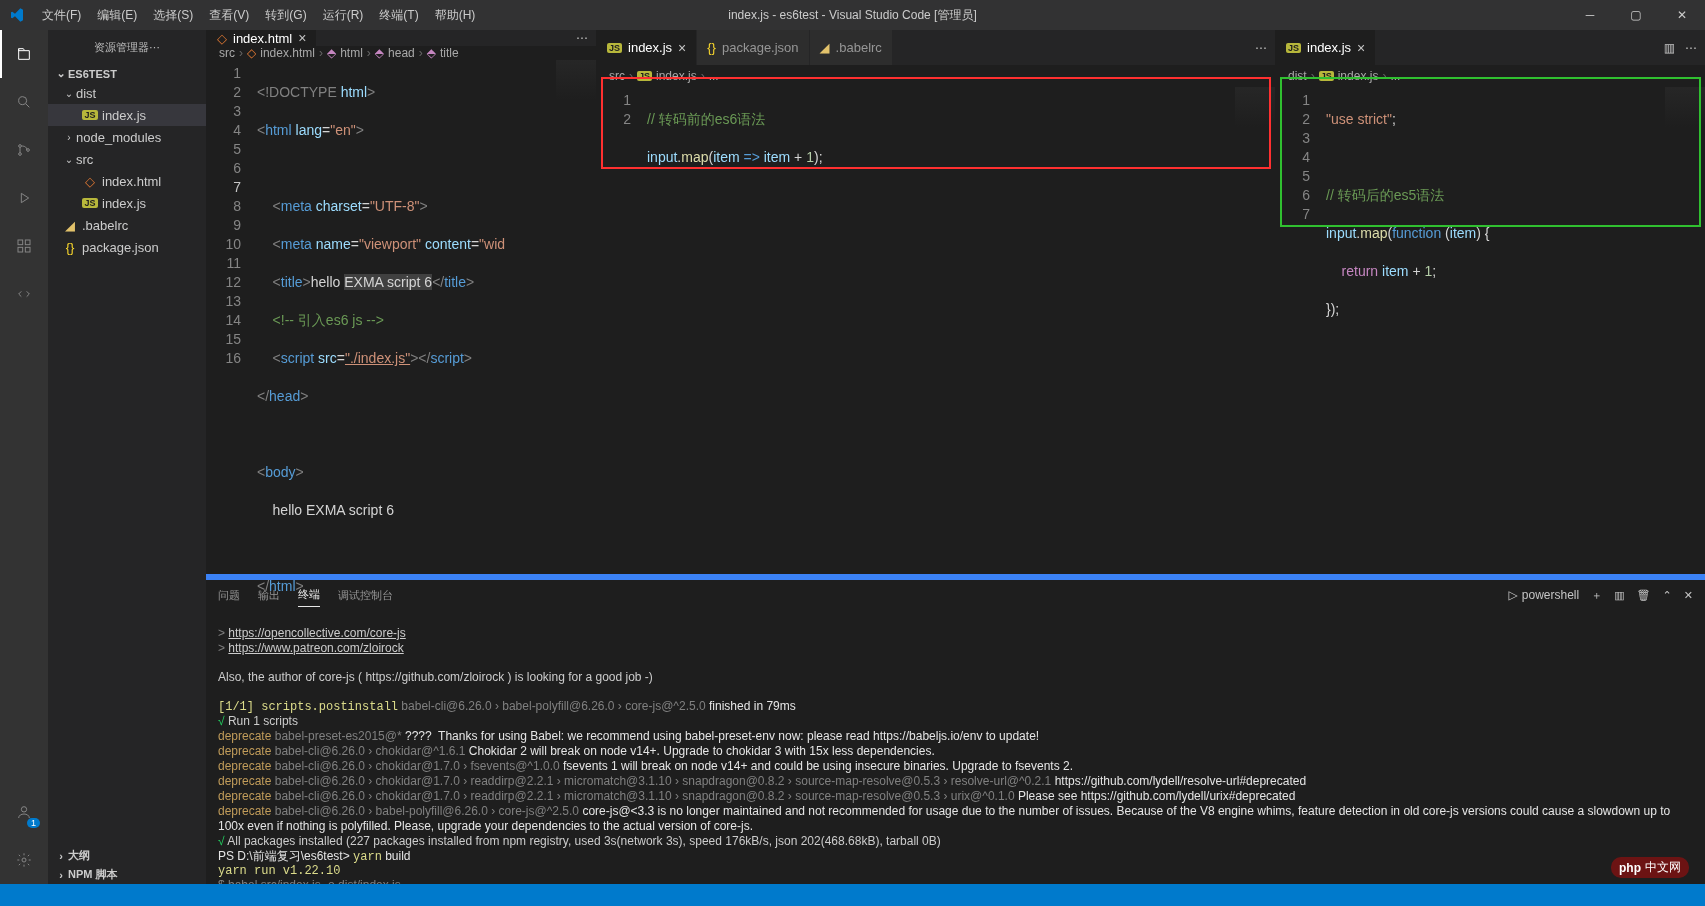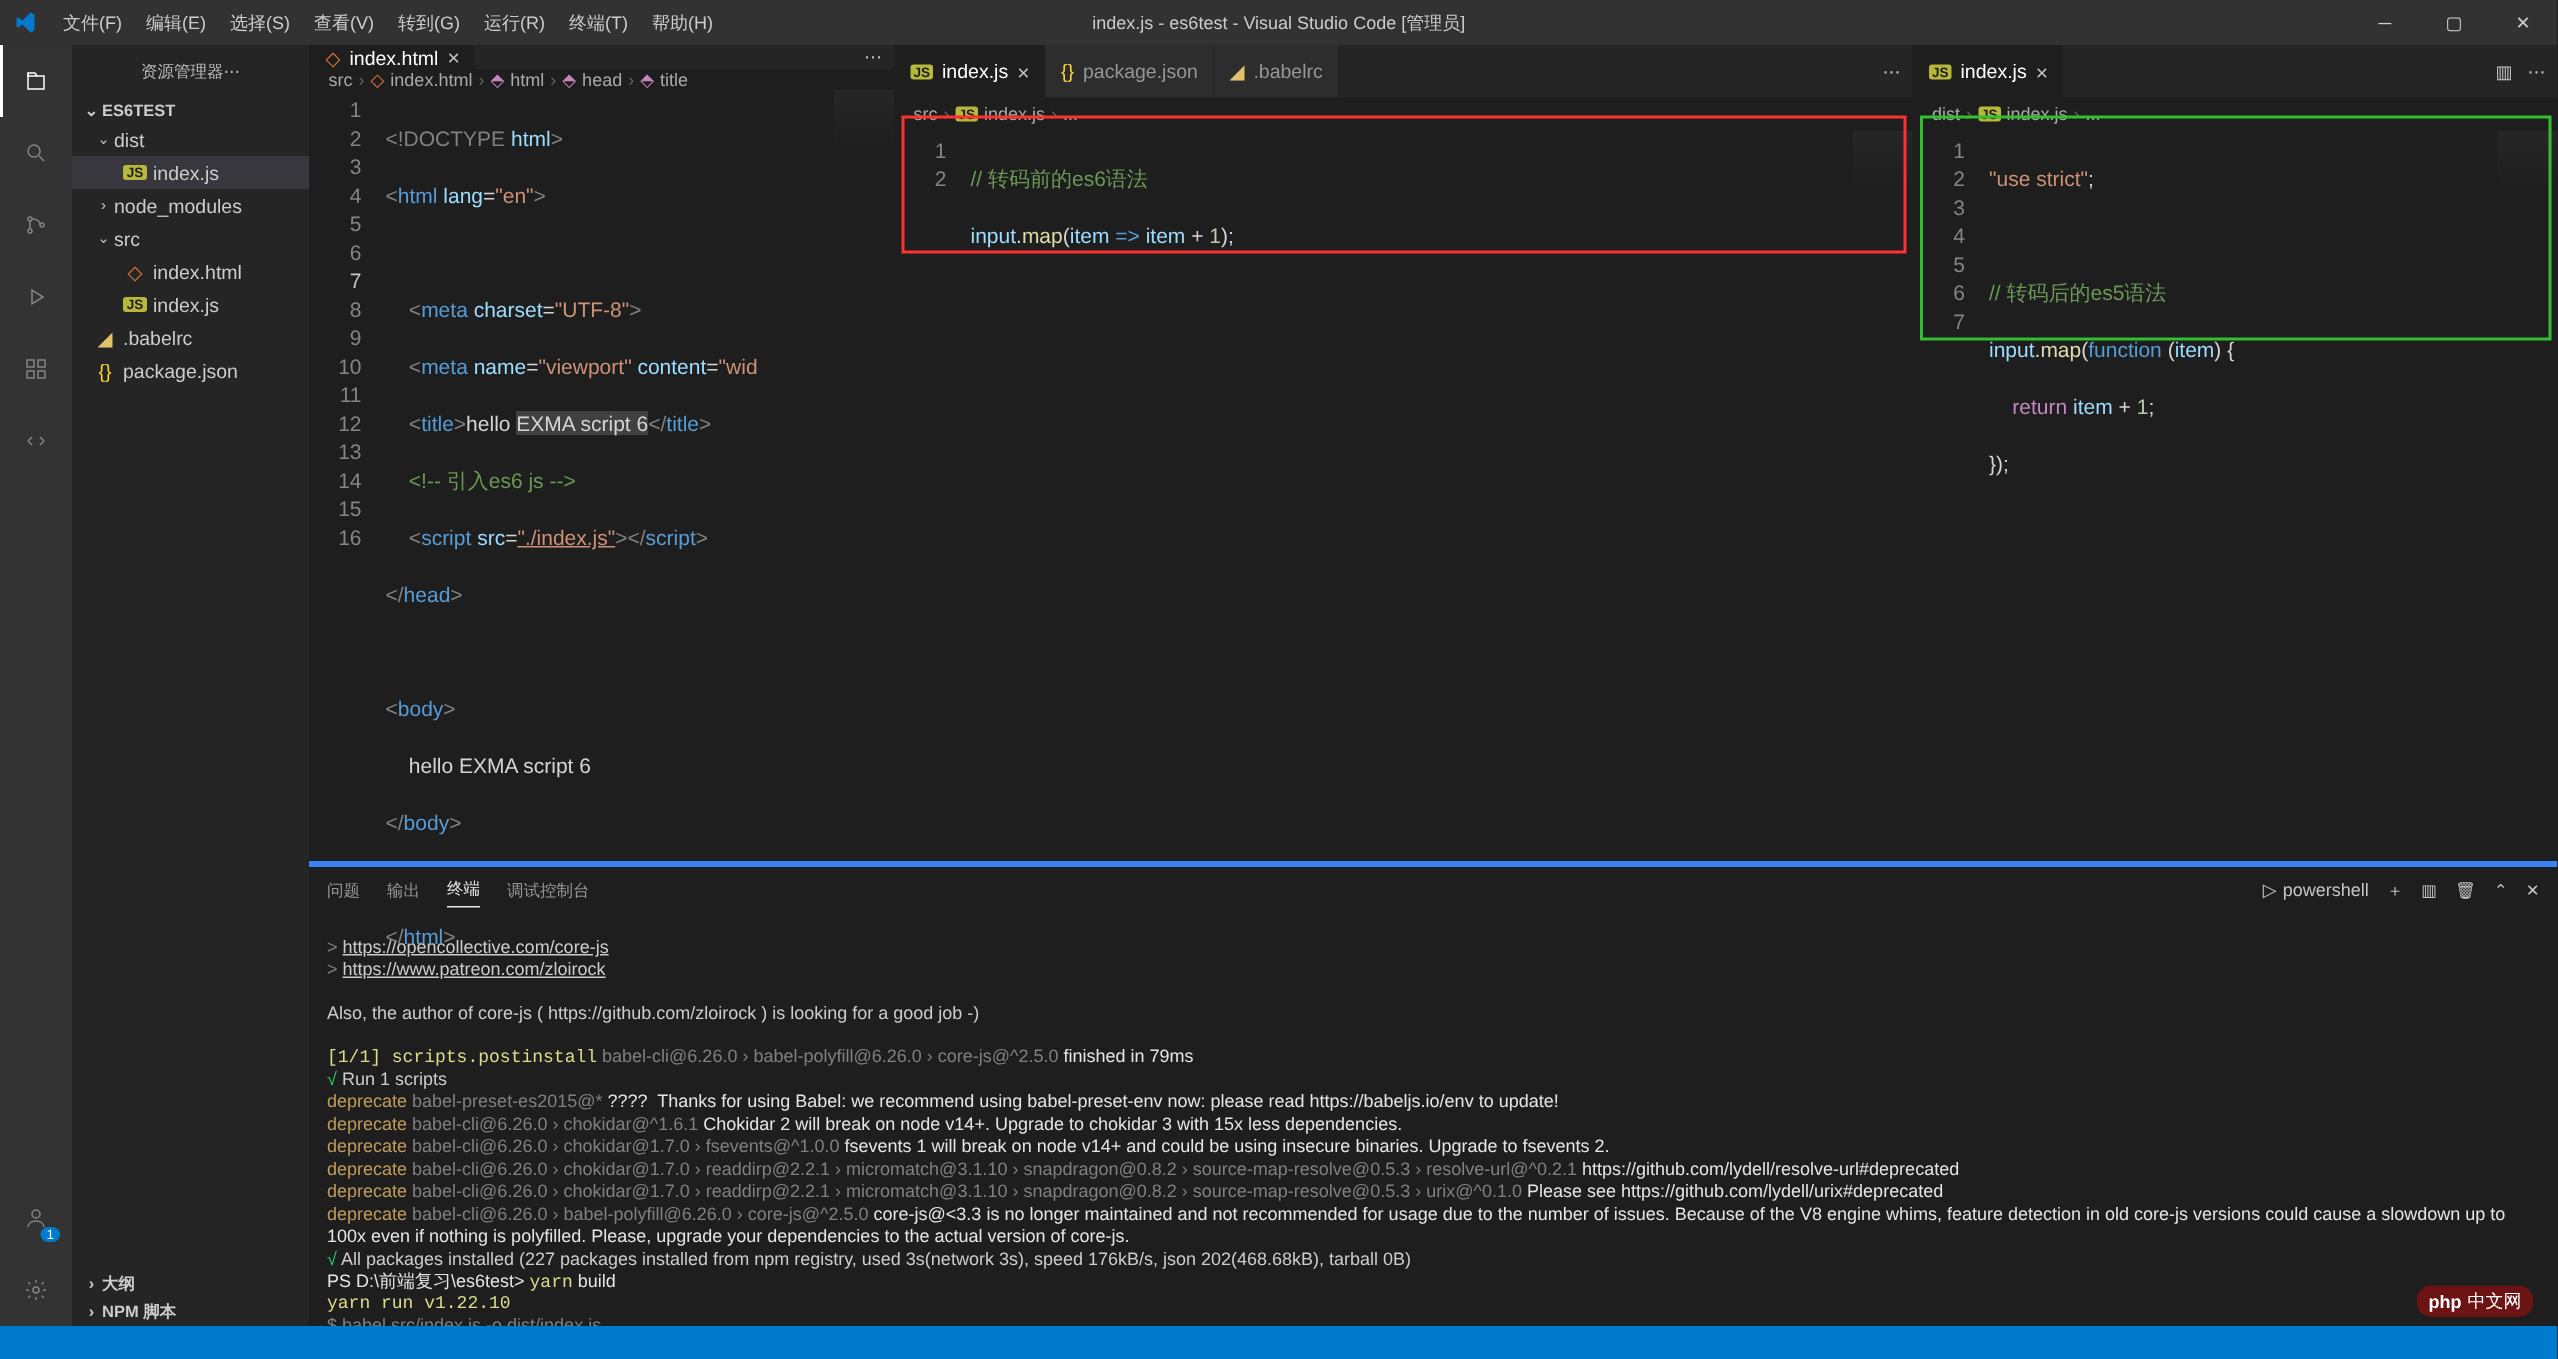--- a/index.html
+++ b/index.html
@@ -72,21 +72,21 @@
 .c-kw { color: #569cd6; }
 .c-kw2 { color: #c586c0; }
 .c-var { color: #9cdcfe; }
 .c-num { color: #b5cea8; }
 .c-par { color: #d4d4d4; }
 .c-punct { color: #d4d4d4; }
 
 .hl-box-red { position: absolute; border: 2px solid #ff3030; pointer-events: none; }
 .hl-box-green { position: absolute; border: 2px solid #30c030; pointer-events: none; }
 
-.panel { height: 310px; background: #1e1e1e; border-top: 4px solid #3b82f6; display: flex; flex-direction: column; }
+.panel { height: 310px; background: #1e1e1e; border-top: 6px solid #3b82f6; display: flex; flex-direction: column; }
 .panel-tabs { height: 30px; display: flex; align-items: center; padding: 0 12px; gap: 18px; font-size: 11px; }
 .panel-tabs .pt { color: #969696; cursor: pointer; padding: 4px 0; }
 .panel-tabs .pt.active { color: #e7e7e7; border-bottom: 1px solid #e7e7e7; }
 .panel-tabs .right { margin-left: auto; display: flex; align-items: center; gap: 12px; color: #c5c5c5; }
 .panel-tabs .shell { display: flex; align-items: center; gap: 4px; font-size: 12px; }
 .terminal { flex: 1; overflow: hidden; font-family: Consolas, "Courier New", monospace; font-size: 12px; line-height: 14px; padding: 2px 12px; color: #cccccc; white-space: pre-wrap; }
 .t-yellow { color: #dcdc8b; font-family: Liberation Mono, monospace; }
 .t-green { color: #23d160; }
 .t-grey { color: #808080; }
 .t-url { text-decoration: underline; }
@@ -297,21 +297,20 @@
 <div class="line"></div>
 <div class="line">    <span class="c-doctype">&lt;</span><span class="c-tag">meta</span> <span class="c-attr">charset</span><span class="c-txt">=</span><span class="c-str">"UTF-8"</span><span class="c-doctype">&gt;</span></div>
 <div class="line">    <span class="c-doctype">&lt;</span><span class="c-tag">meta</span> <span class="c-attr">name</span><span class="c-txt">=</span><span class="c-str">"viewport"</span> <span class="c-attr">content</span><span class="c-txt">=</span><span class="c-str">"wid</span></div>
 <div class="line">    <span class="c-doctype">&lt;</span><span class="c-tag">title</span><span class="c-doctype">&gt;</span><span class="c-txt">hello </span><span class="c-sel">EXMA script 6</span><span class="c-doctype">&lt;/</span><span class="c-tag">title</span><span class="c-doctype">&gt;</span></div>
 <div class="line">    <span class="c-comment">&lt;!-- 引入es6 js --&gt;</span></div>
 <div class="line">    <span class="c-doctype">&lt;</span><span class="c-tag">script</span> <span class="c-attr">src</span><span class="c-txt">=</span><span class="c-str"><u>"./index.js"</u></span><span class="c-doctype">&gt;&lt;/</span><span class="c-tag">script</span><span class="c-doctype">&gt;</span></div>
 <div class="line"><span class="c-doctype">&lt;/</span><span class="c-tag">head</span><span class="c-doctype">&gt;</span></div>
 <div class="line"></div>
 <div class="line"><span class="c-doctype">&lt;</span><span class="c-tag">body</span><span class="c-doctype">&gt;</span></div>
 <div class="line">    <span class="c-txt">hello EXMA script 6</span></div>
-<div class="line"><span class="c-doctype">&lt;/</span><span class="c-tag">body</span><span class="c-doctype">&gt;</span></div>
 <div class="line"></div>
 <div class="line"><span class="c-doctype">&lt;/</span><span class="c-tag">html</span><span class="c-doctype">&gt;</span></div>
           </div>
           <div class="minimap"></div>
         </div>
       </div>
 
       <div class="editor-col">
         <div class="tabs">
           <div class="tab active">

